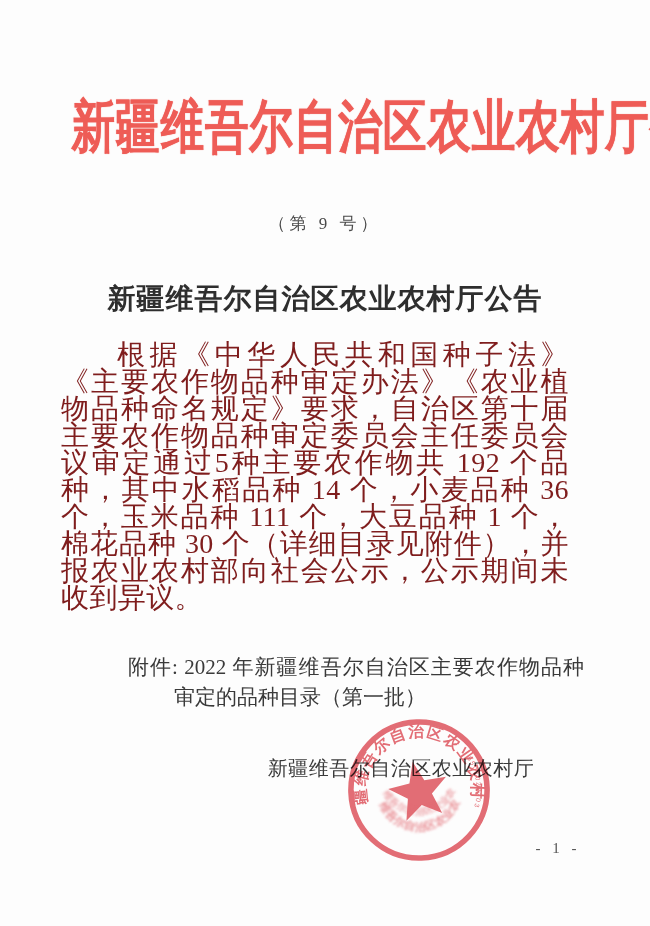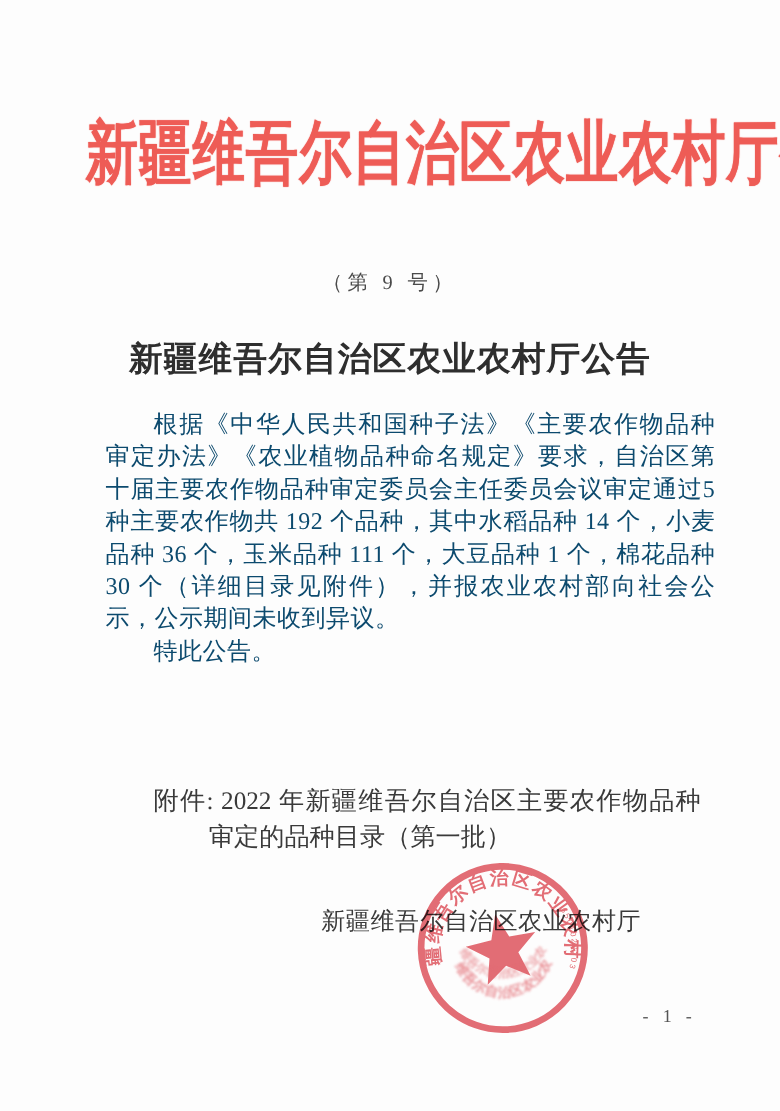--- a/index.html
+++ b/index.html
@@ -29,37 +29,36 @@
     white-space: nowrap;
     text-shadow: 0 0 1px #ee5c56;
   }
   .issue-number {
     position: absolute;
     top: 212px; left: 0; width: 650px;
     text-align: center;
     font-size: 17px;
     letter-spacing: 4px;
     color: #4a4a4a;
-    margin-top: 12px;
   }
   .doc-title {
     position: absolute;
     top: 280px; left: 0; width: 650px;
     text-align: center;
     font-size: 28px;
     font-weight: bold;
     letter-spacing: 1px;
     color: #2e2e2e;
   }
   .body-text {
     position: absolute;
-    top: 341px; left: 88px; width: 508px;
-    font-size: 20px;
+    top: 341px; left: 61px; width: 508px;
+    font-size: 28px;
     line-height: 27px;
-    color: #0c4a6e;
+    color: #7f1d1d;
     text-align: justify;
     letter-spacing: 0.4px;
   }
   .body-text p { text-indent: 2em; margin: 0; }
   .attachment {
     position: absolute;
     top: 652px; left: 128px; width: 456px;
     font-size: 21px;
     line-height: 30px;
     color: #3a3a3a;
@@ -111,21 +110,20 @@
 <div class="page">
 
   <h1 class="red-title">新疆维吾尔自治区农业农村厅公告</h1>
 
   <div class="issue-number">（第 9 号）</div>
 
   <h2 class="doc-title">新疆维吾尔自治区农业农村厅公告</h2>
 
   <div class="body-text">
     <p>根据《中华人民共和国种子法》《主要农作物品种审定办法》《农业植物品种命名规定》要求，自治区第十届主要农作物品种审定委员会主任委员会议审定通过5种主要农作物共 192 个品种，其中水稻品种 14 个，小麦品种 36 个，玉米品种 111 个，大豆品种 1 个，棉花品种 30 个（详细目录见附件），并报农业农村部向社会公示，公示期间未收到异议。</p>
-    <p>特此公告。</p>
   </div>
 
   <div class="attachment"><span>附件:</span> <span>2022 年新疆维吾尔自治区主要农作物品种审定的品种目录（第一批）</span></div>
 
   <div class="signature-block">
     <div class="signature-line">新疆维吾尔自治区农业农村厅</div>
   </div>
 
   <svg class="seal" viewBox="0 0 200 200">
     <defs>

